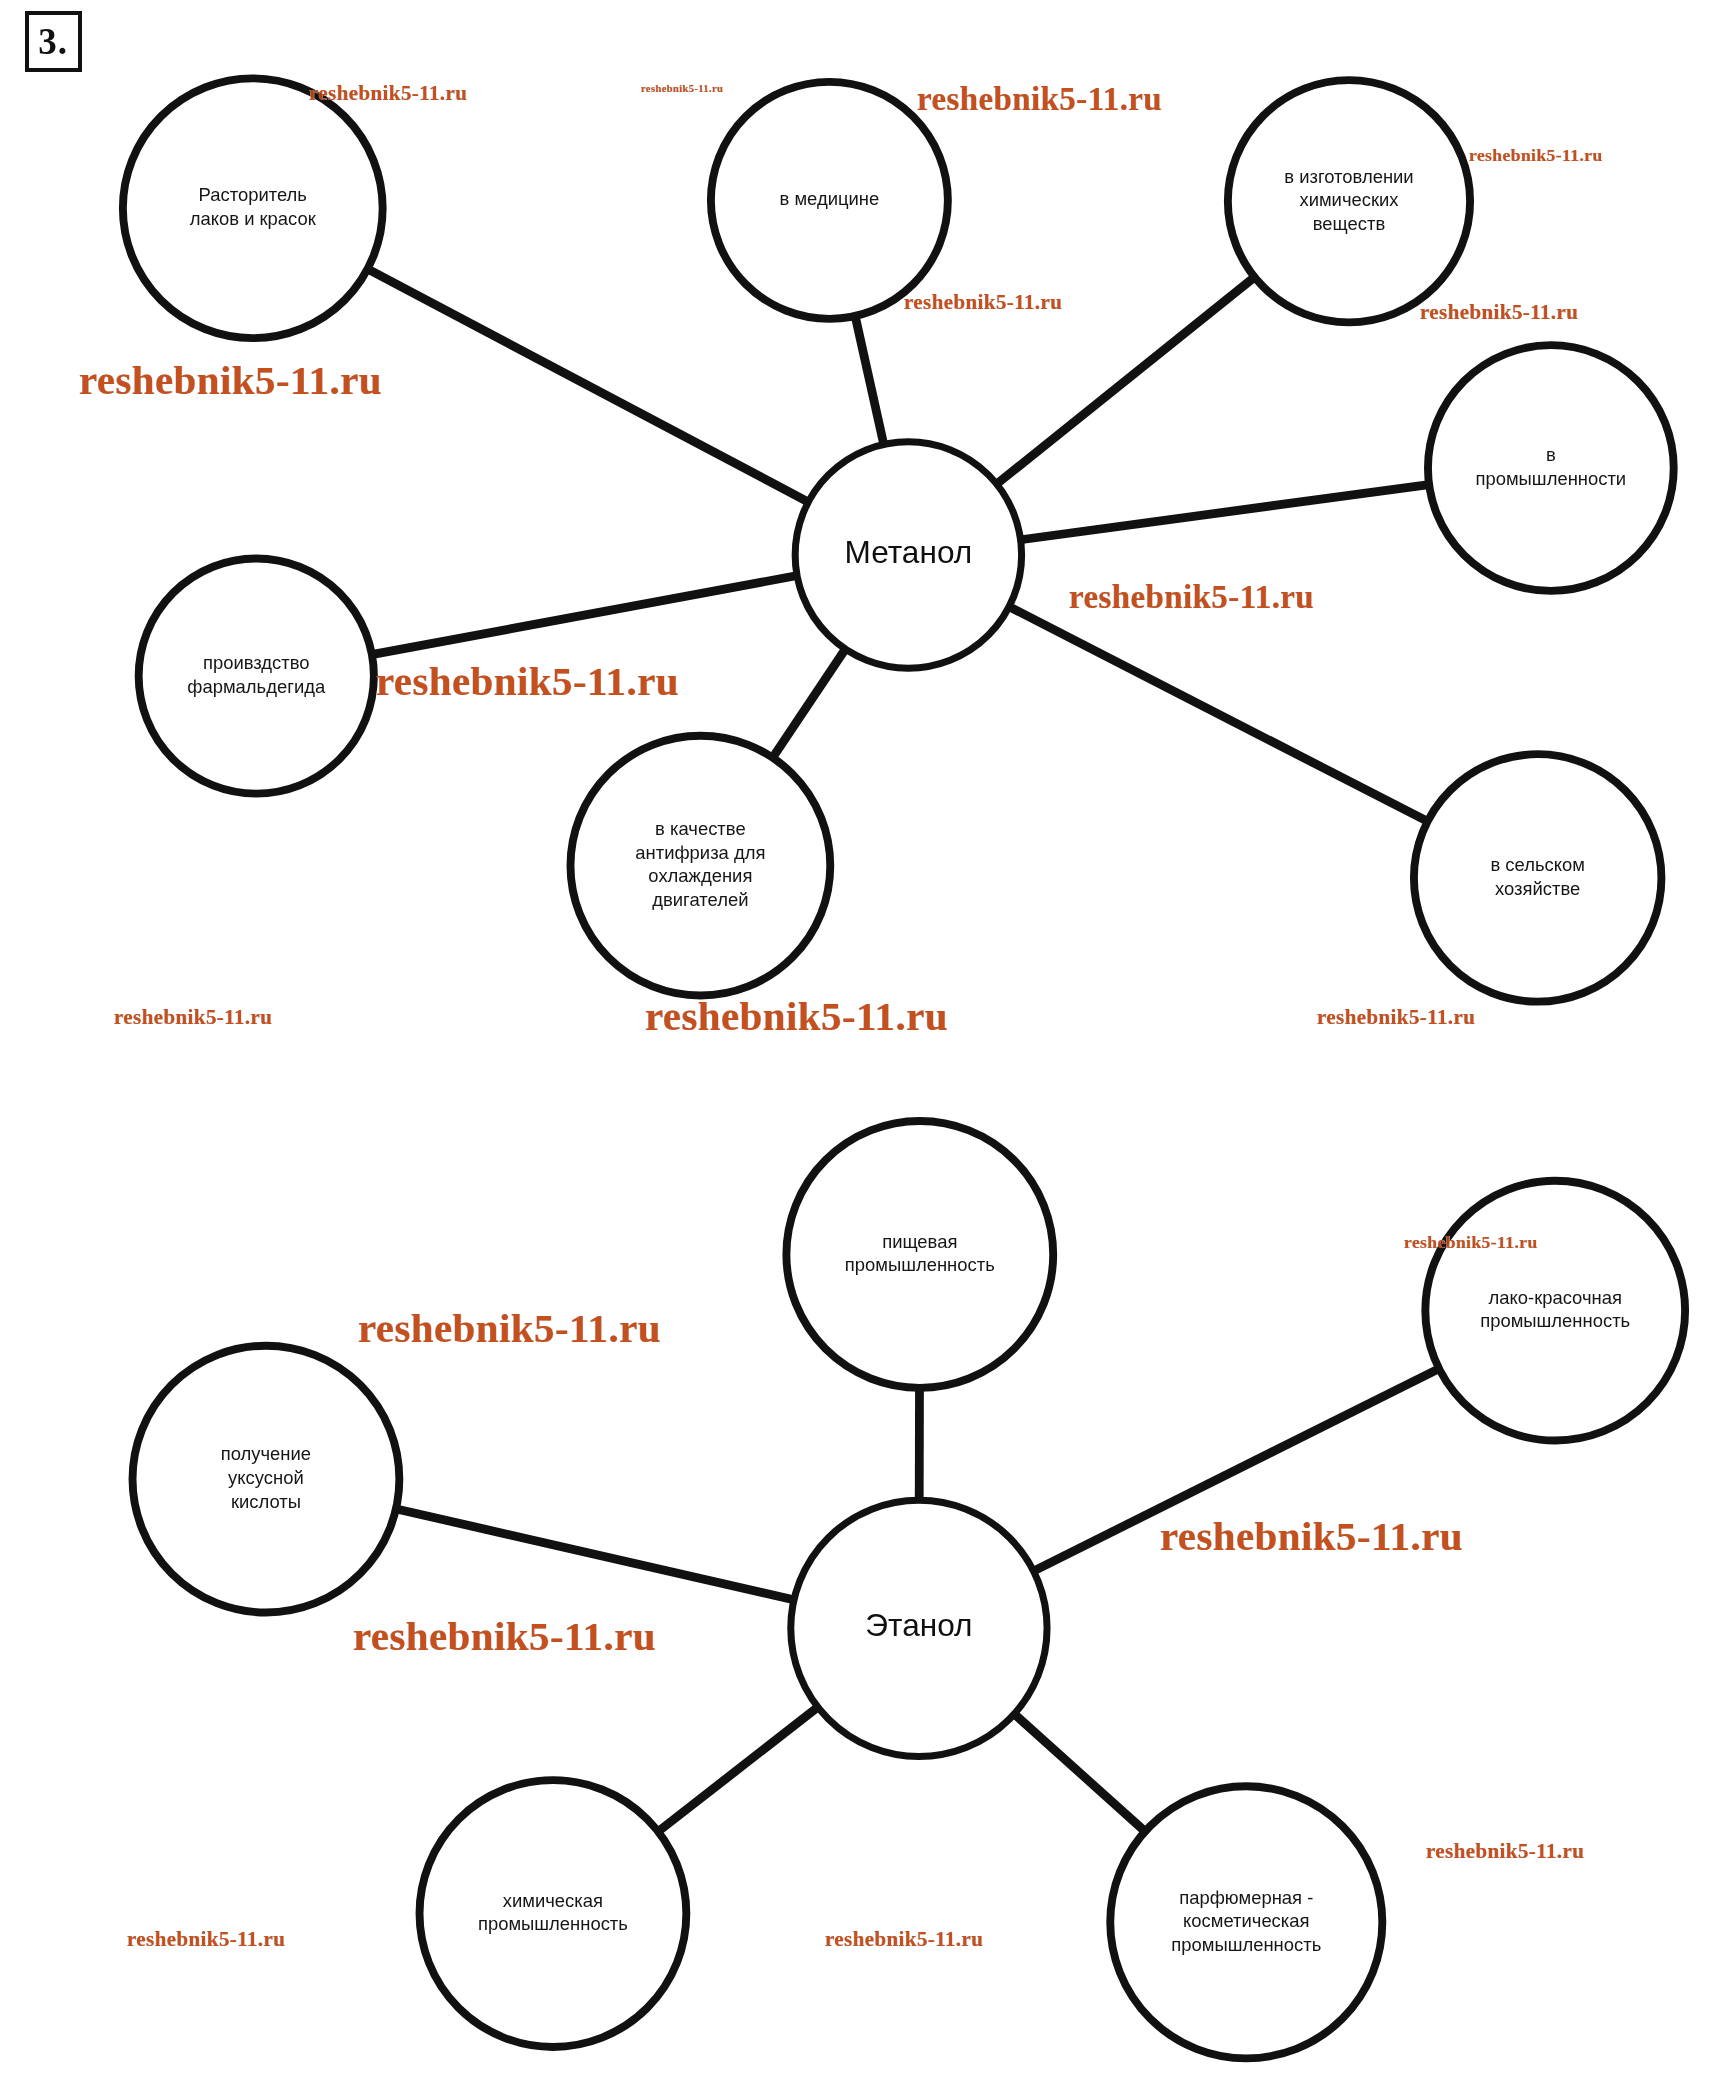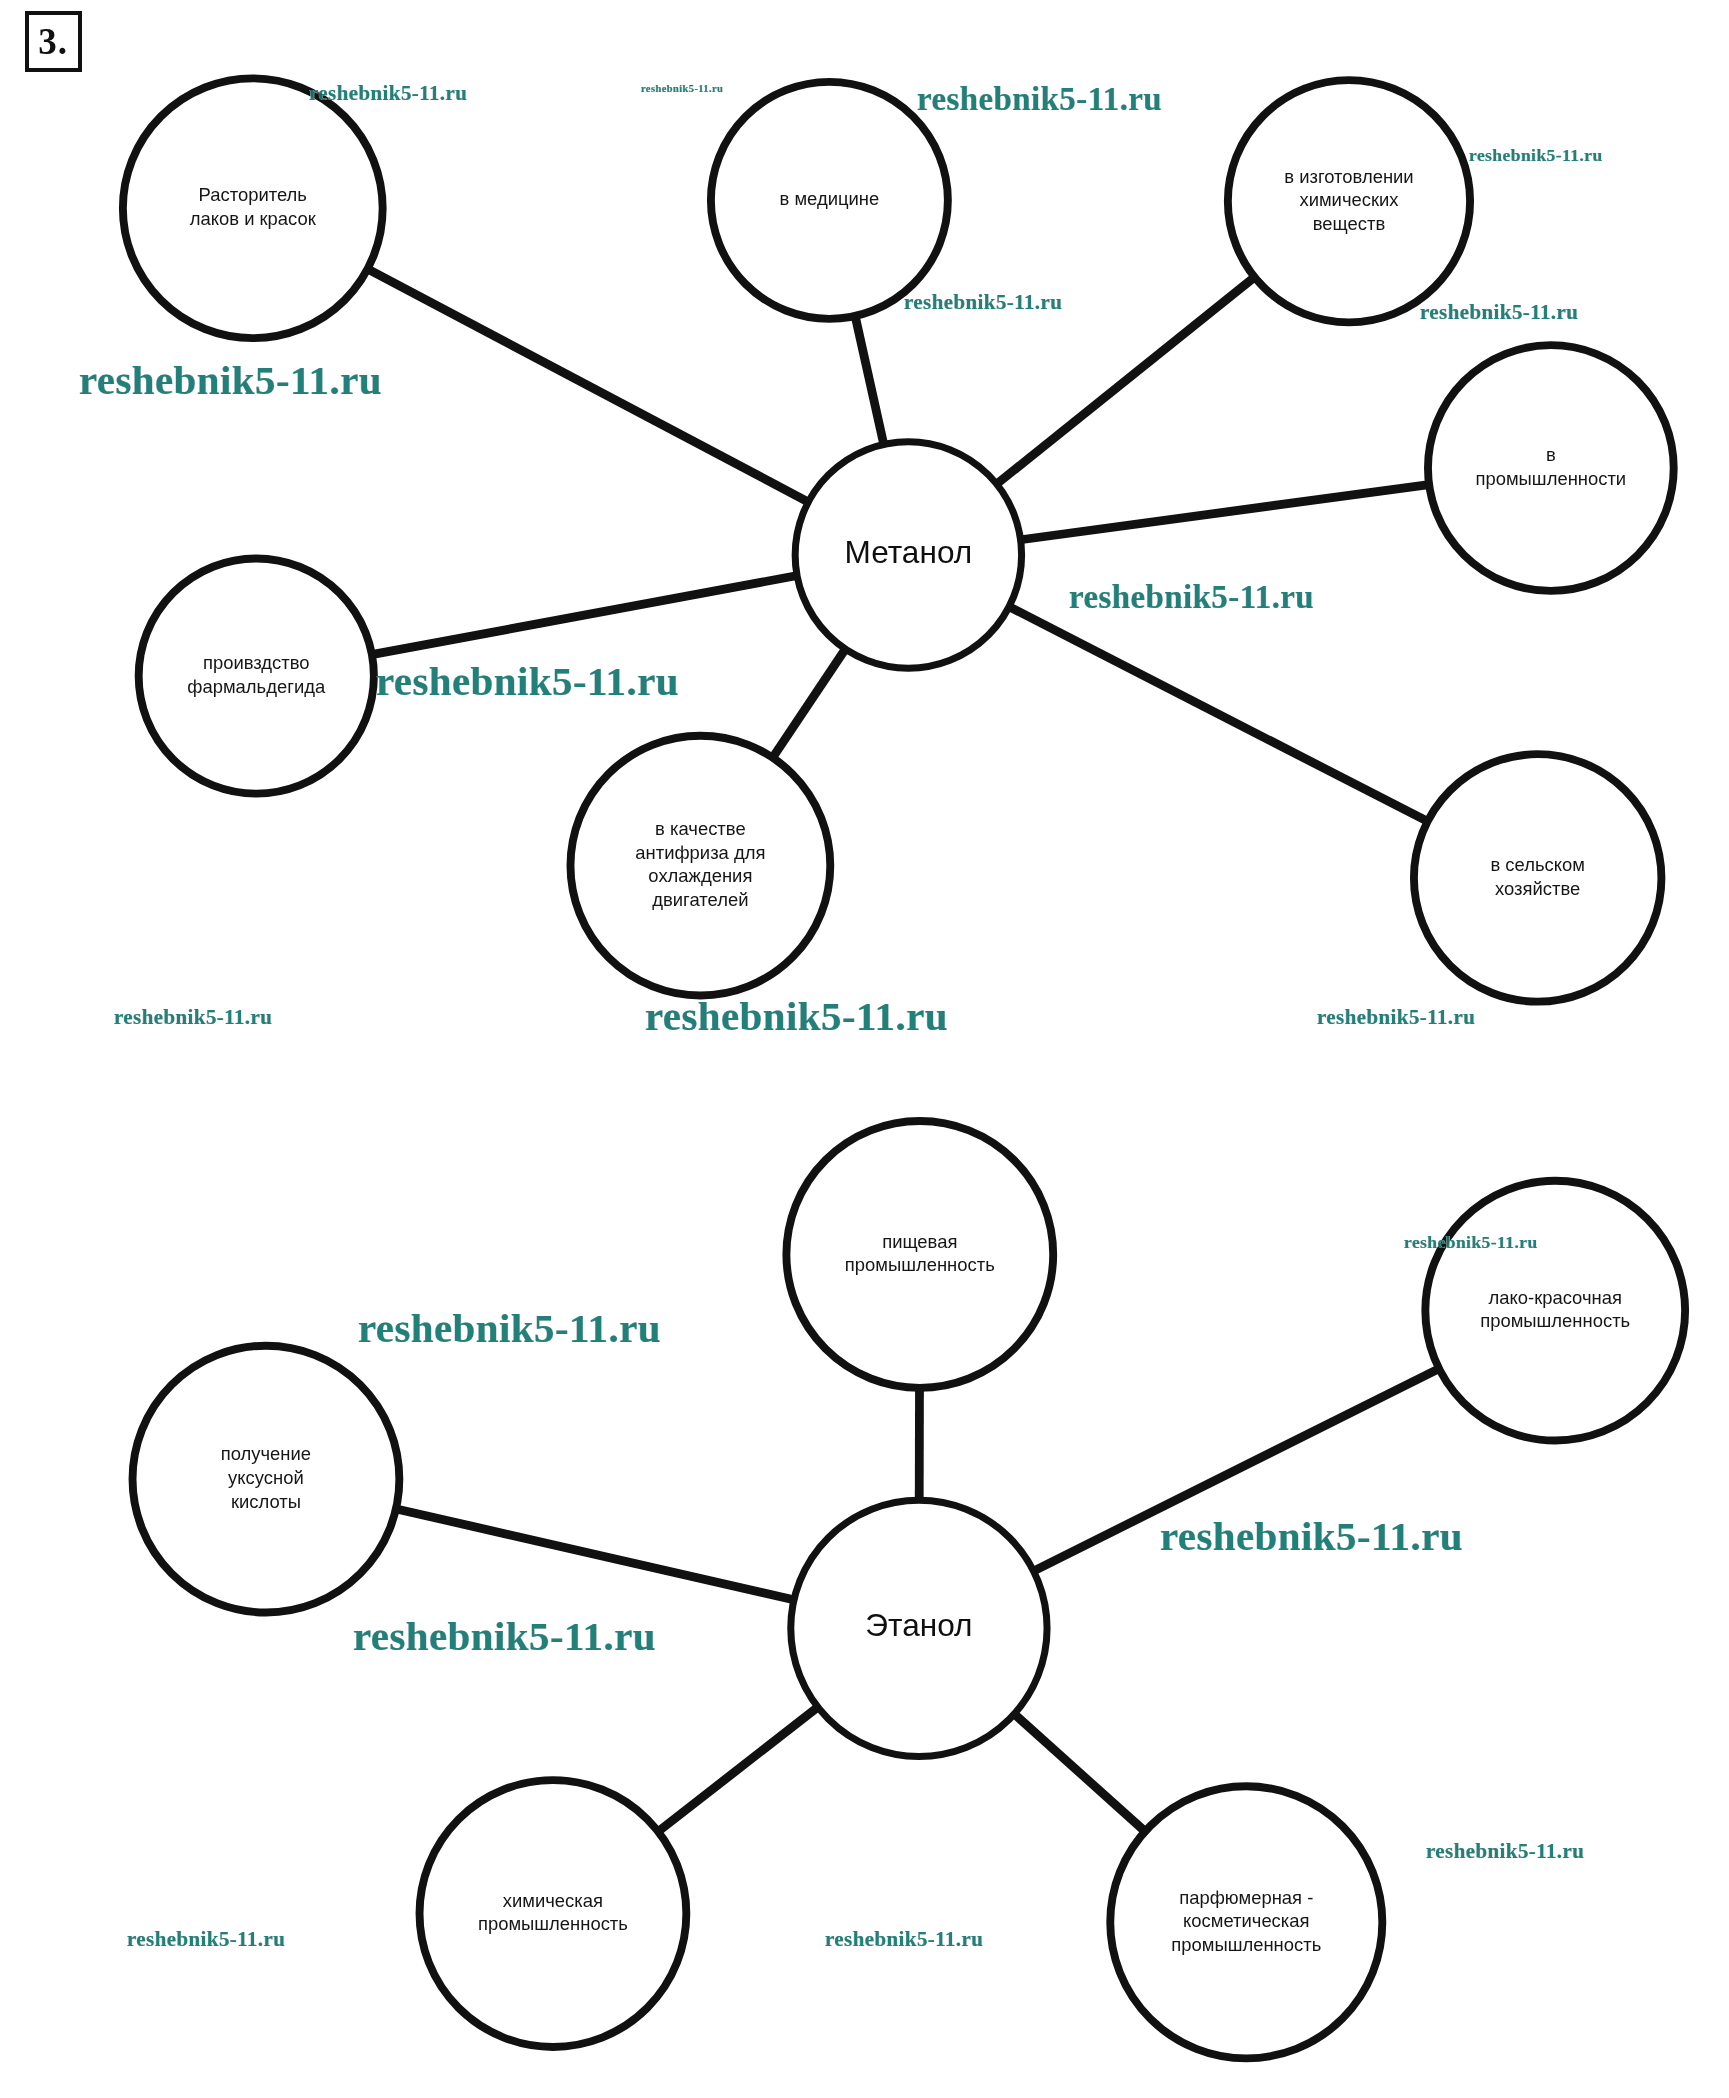--- a/index.html
+++ b/index.html
@@ -57,21 +57,21 @@
     justify-content: center;
     font-family: "Liberation Serif", serif;
     font-weight: bold;
     color: #111111;
     letter-spacing: 0.9px;
   }
   .watermark {
     position: absolute;
     font-family: "Liberation Serif", serif;
     font-weight: bold;
-    color: #0f766e;
+    color: #c2410c;
     white-space: nowrap;
     letter-spacing: 0.4px;
     text-shadow: 0.4px 0.4px 0 #cfcfcf, -0.4px 0 0 #b9b9b9;
     opacity: 0.92;
     user-select: none;
   }
   .wm-xl { font-size: 41px; }
   .wm-lg { font-size: 33px; }
   .wm-md { font-size: 21px; }
   .wm-sm { font-size: 17.6px; }

